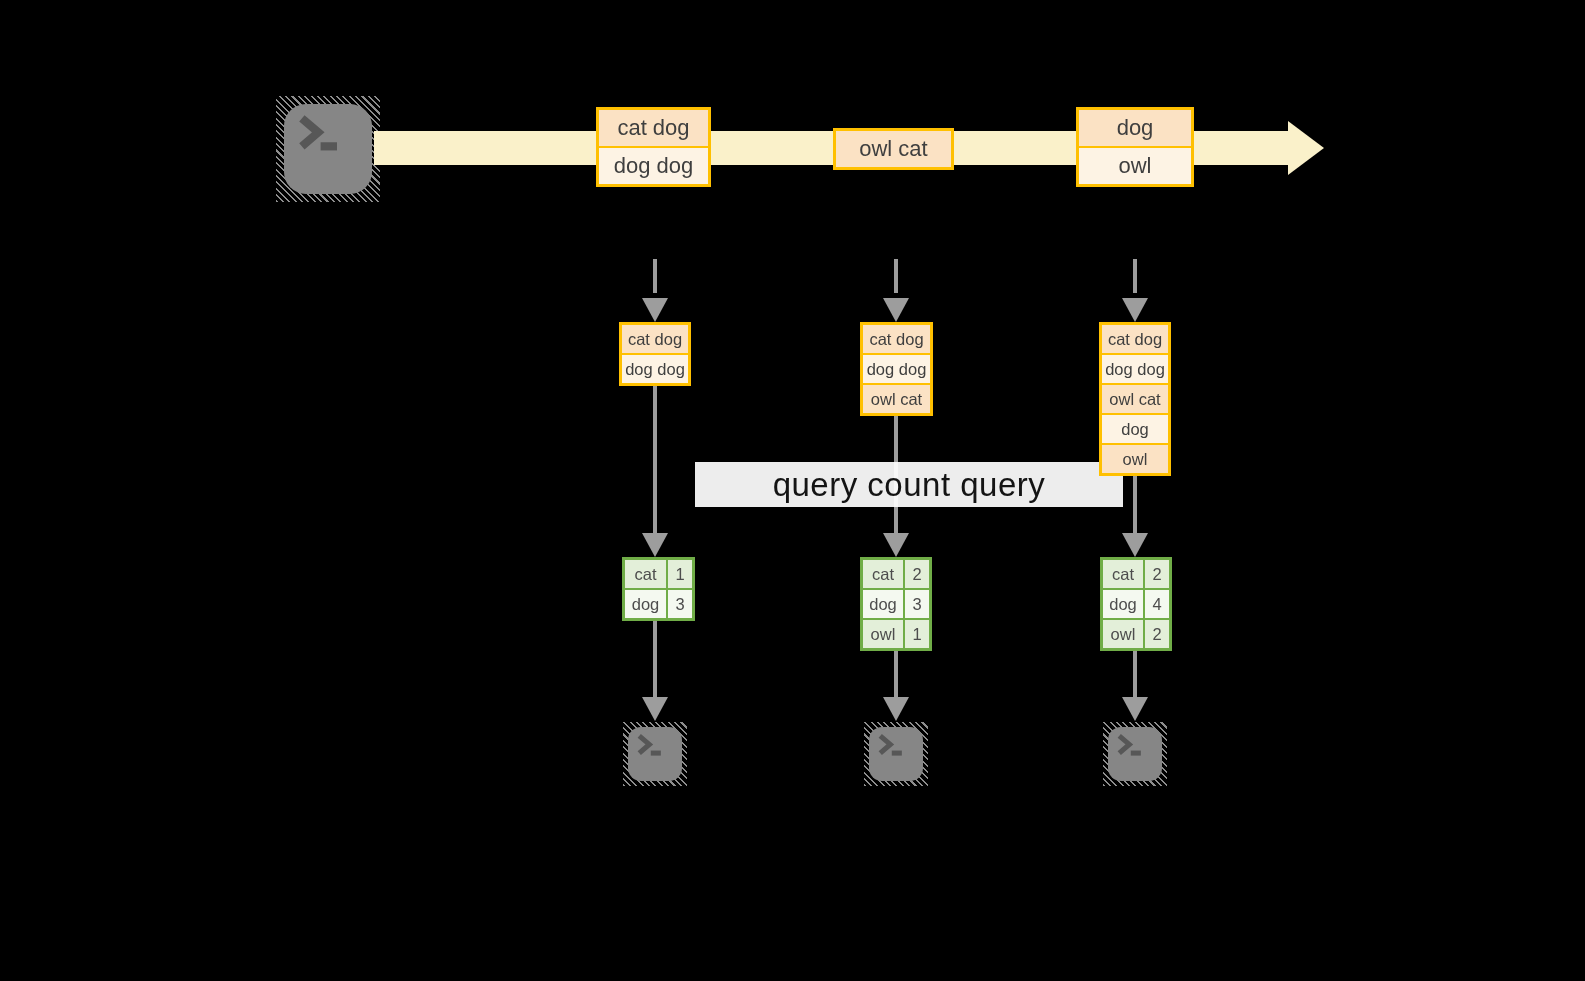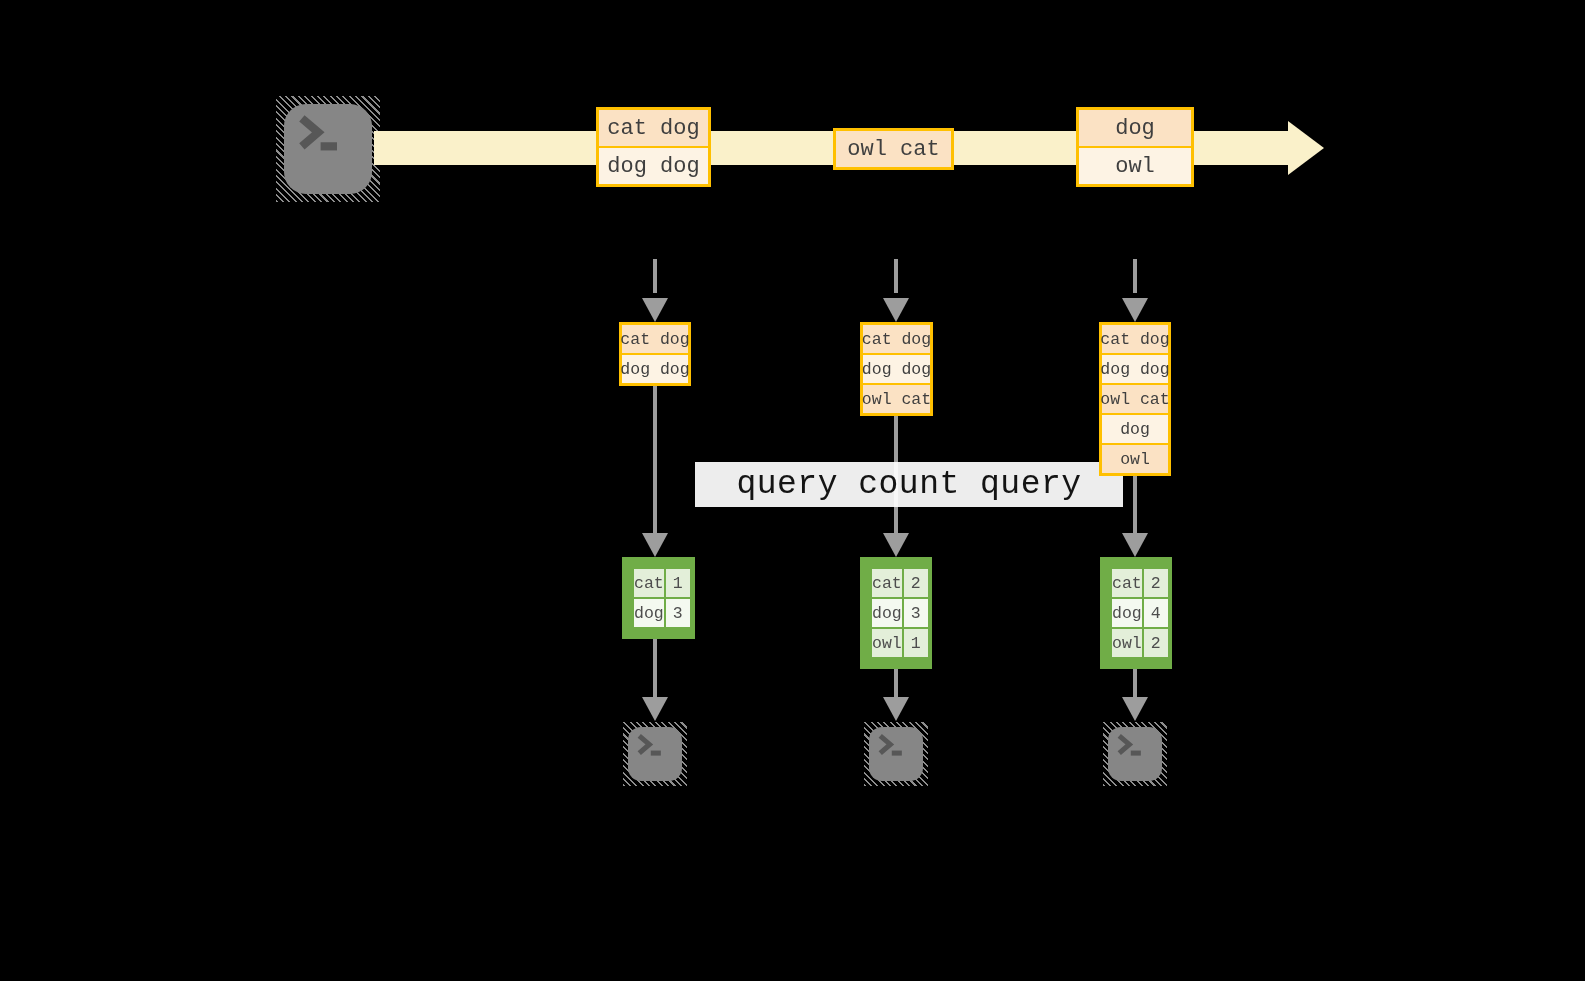--- a/index.html
+++ b/index.html
@@ -1,18 +1,18 @@
 <!DOCTYPE html>
 <html style="--bg: #000000; --band: #faf1ca; --gold: #ffc000; --peach: #fbe2c4; --cream: #fdf3e4; --green: #70ad47; --gcell: #e3efd9; --gcell-lt: #f4f9f0; --arrow: #9d9d9d; --term: #868686; --glyph: #575757; --hatch: #8d8d8d; --ink: #3f3f3f; --ink2: #4d4d4d; --banner-ink: #141414;"><head>
 <meta charset="utf-8">
 <style>
   html,body{margin:0;padding:0;background:#000;}
   #stage{
     position:relative;width:1585px;height:981px;background:var(--bg,#000);
-    font-family:Liberation Mono, monospace;overflow:hidden;
+    font-family:Liberation Sans, sans-serif;overflow:hidden;
   }
   
   .term{
     position:absolute;
     background:repeating-linear-gradient(45deg,var(--hatch) 0 1.5px,transparent 1.5px 4.5px);
   }
   .term .body{
     position:absolute;background:var(--term);
   }
   .term.big{left:276px;top:96px;width:104px;height:106px;}
@@ -43,21 +43,21 @@
   #event-0{left:596px;top:107px;}
   #event-1{left:833px;top:128px;width:121px;}
   #event-2{left:1076px;top:107px;width:118px;}
   .buffer .ocell{height:28px;font-size:16.5px;}
   #buffer-0{left:619px;top:322px;width:72px;}
   #buffer-1{left:860px;top:322px;width:73px;}
   #buffer-2{left:1099px;top:322px;width:72px;}
   
   .gtable{
     position:absolute;display:grid;grid-template-columns:1fr 24px;gap:2px;
-    background:var(--green);padding:12px;box-sizing:border-box;z-index:3;top:557px;
+    background:var(--green);padding:3px;box-sizing:border-box;z-index:3;top:557px;
   }
   .gcell{
     height:28px;display:flex;align-items:center;justify-content:center;
     font-size:16.5px;color:var(--ink2);
   }
   .gtable .gcell:nth-child(4n+1),.gtable .gcell:nth-child(4n+2){background:var(--gcell);}
   .gtable .gcell:nth-child(4n+3),.gtable .gcell:nth-child(4n){background:var(--gcell-lt);}
   #table-0{left:622px;width:73px;}
   #table-1{left:860px;width:72px;}
   #table-2{left:1100px;width:72px;}

